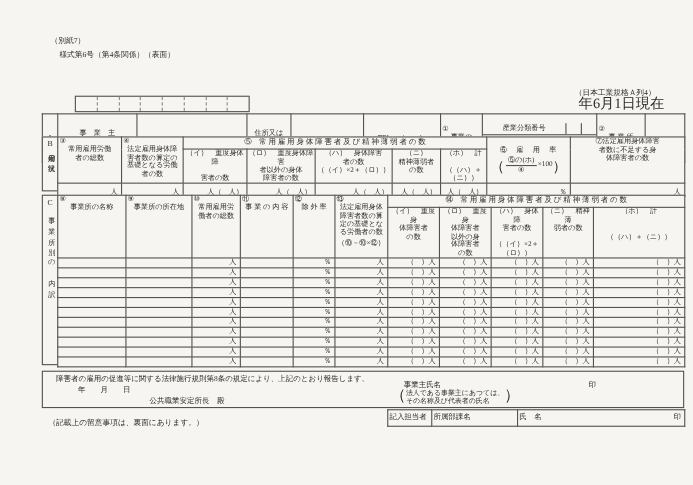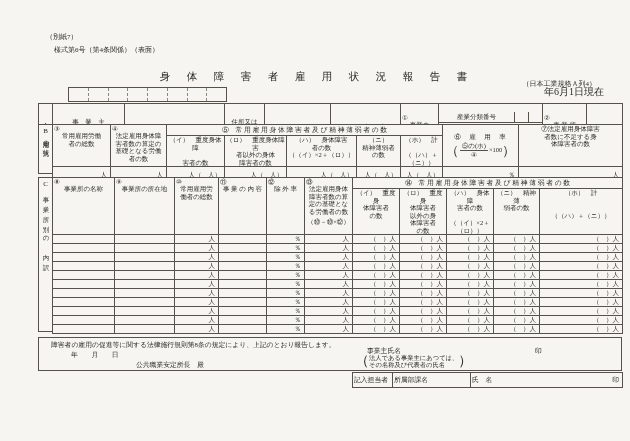--- a/index.html
+++ b/index.html
@@ -9,21 +9,21 @@
     font-family:"Liberation Serif","DejaVu Serif",serif;
     color:#2b2b28;
   }
   .sheet{position:relative;width:630px;height:441px;background:#f6f5f1;}
   .abs{position:absolute;}
 
   .attachment{left:46px;top:32px;font-size:7px;}
   .form-no{left:54px;top:45px;font-size:7px;}
   .jis{right:34px;top:59px;font-size:7px;margin-top:20px;}
   .title{left:0;top:70px;width:630px;text-align:center;font-size:10.5px;letter-spacing:3px;}
-  .asof{right:26px;top:85px;font-size:10px;}
+  .asof{right:26px;top:85px;font-size:13px;}
 
   .codebox{left:68px;top:87px;width:157px;height:13px;border:1px solid #55524c;display:flex;background:#f6f5f1;}
   .codebox span{flex:1;border-left:1px dashed #8a877f;}
   .codebox span:first-child{border-left:none;}
 
   table{border-collapse:collapse;table-layout:fixed;position:absolute;background:#f6f5f1;}
   td{border:1px solid #55524c;font-size:6.5px;line-height:7.5px;padding:0 1px;
      vertical-align:top;overflow:hidden;white-space:pre-line;}
 
   
@@ -91,21 +91,20 @@
   .staff-seal{position:absolute;right:3px;top:3px;}
 </style>
 </head>
 <body>
 
 <div class="sheet">
 
   <div class="abs attachment">（別紙7）</div>
   <div class="abs form-no">様式第6号（第4条関係）（表面）</div>
   <div class="abs jis">（日本工業規格Ａ列4）</div>
-  <div class="abs title">身　体　障　害　者　雇　用　状　況　報　告　書</div>
   <div class="abs asof">年6月1日現在</div>
 
   <div class="abs codebox">
     <span></span>
       <span></span>
       <span></span>
       <span></span>
       <span></span>
       <span></span>
       <span></span>
@@ -437,20 +436,21 @@
     <div class="note-paren">
       <span class="bigp2">（</span>
       <span class="note-lines">
         <span>法人である事業主にあつては、</span>
         <span>その名称及び代表者の氏名</span>
       </span>
       <span class="bigp2">）</span>
     </div>
   </div>
 
+  <div class="abs note-bottom">（記載上の留意事項は、裏面にあります。）</div>
 
   <table id="staffTable">
     <colgroup>
         <col style="width:40px">
         <col style="width:78px">
         <col style="width:152px">
       </colgroup>
     <tbody>
         <tr>
       <td>記入担当者</td>

